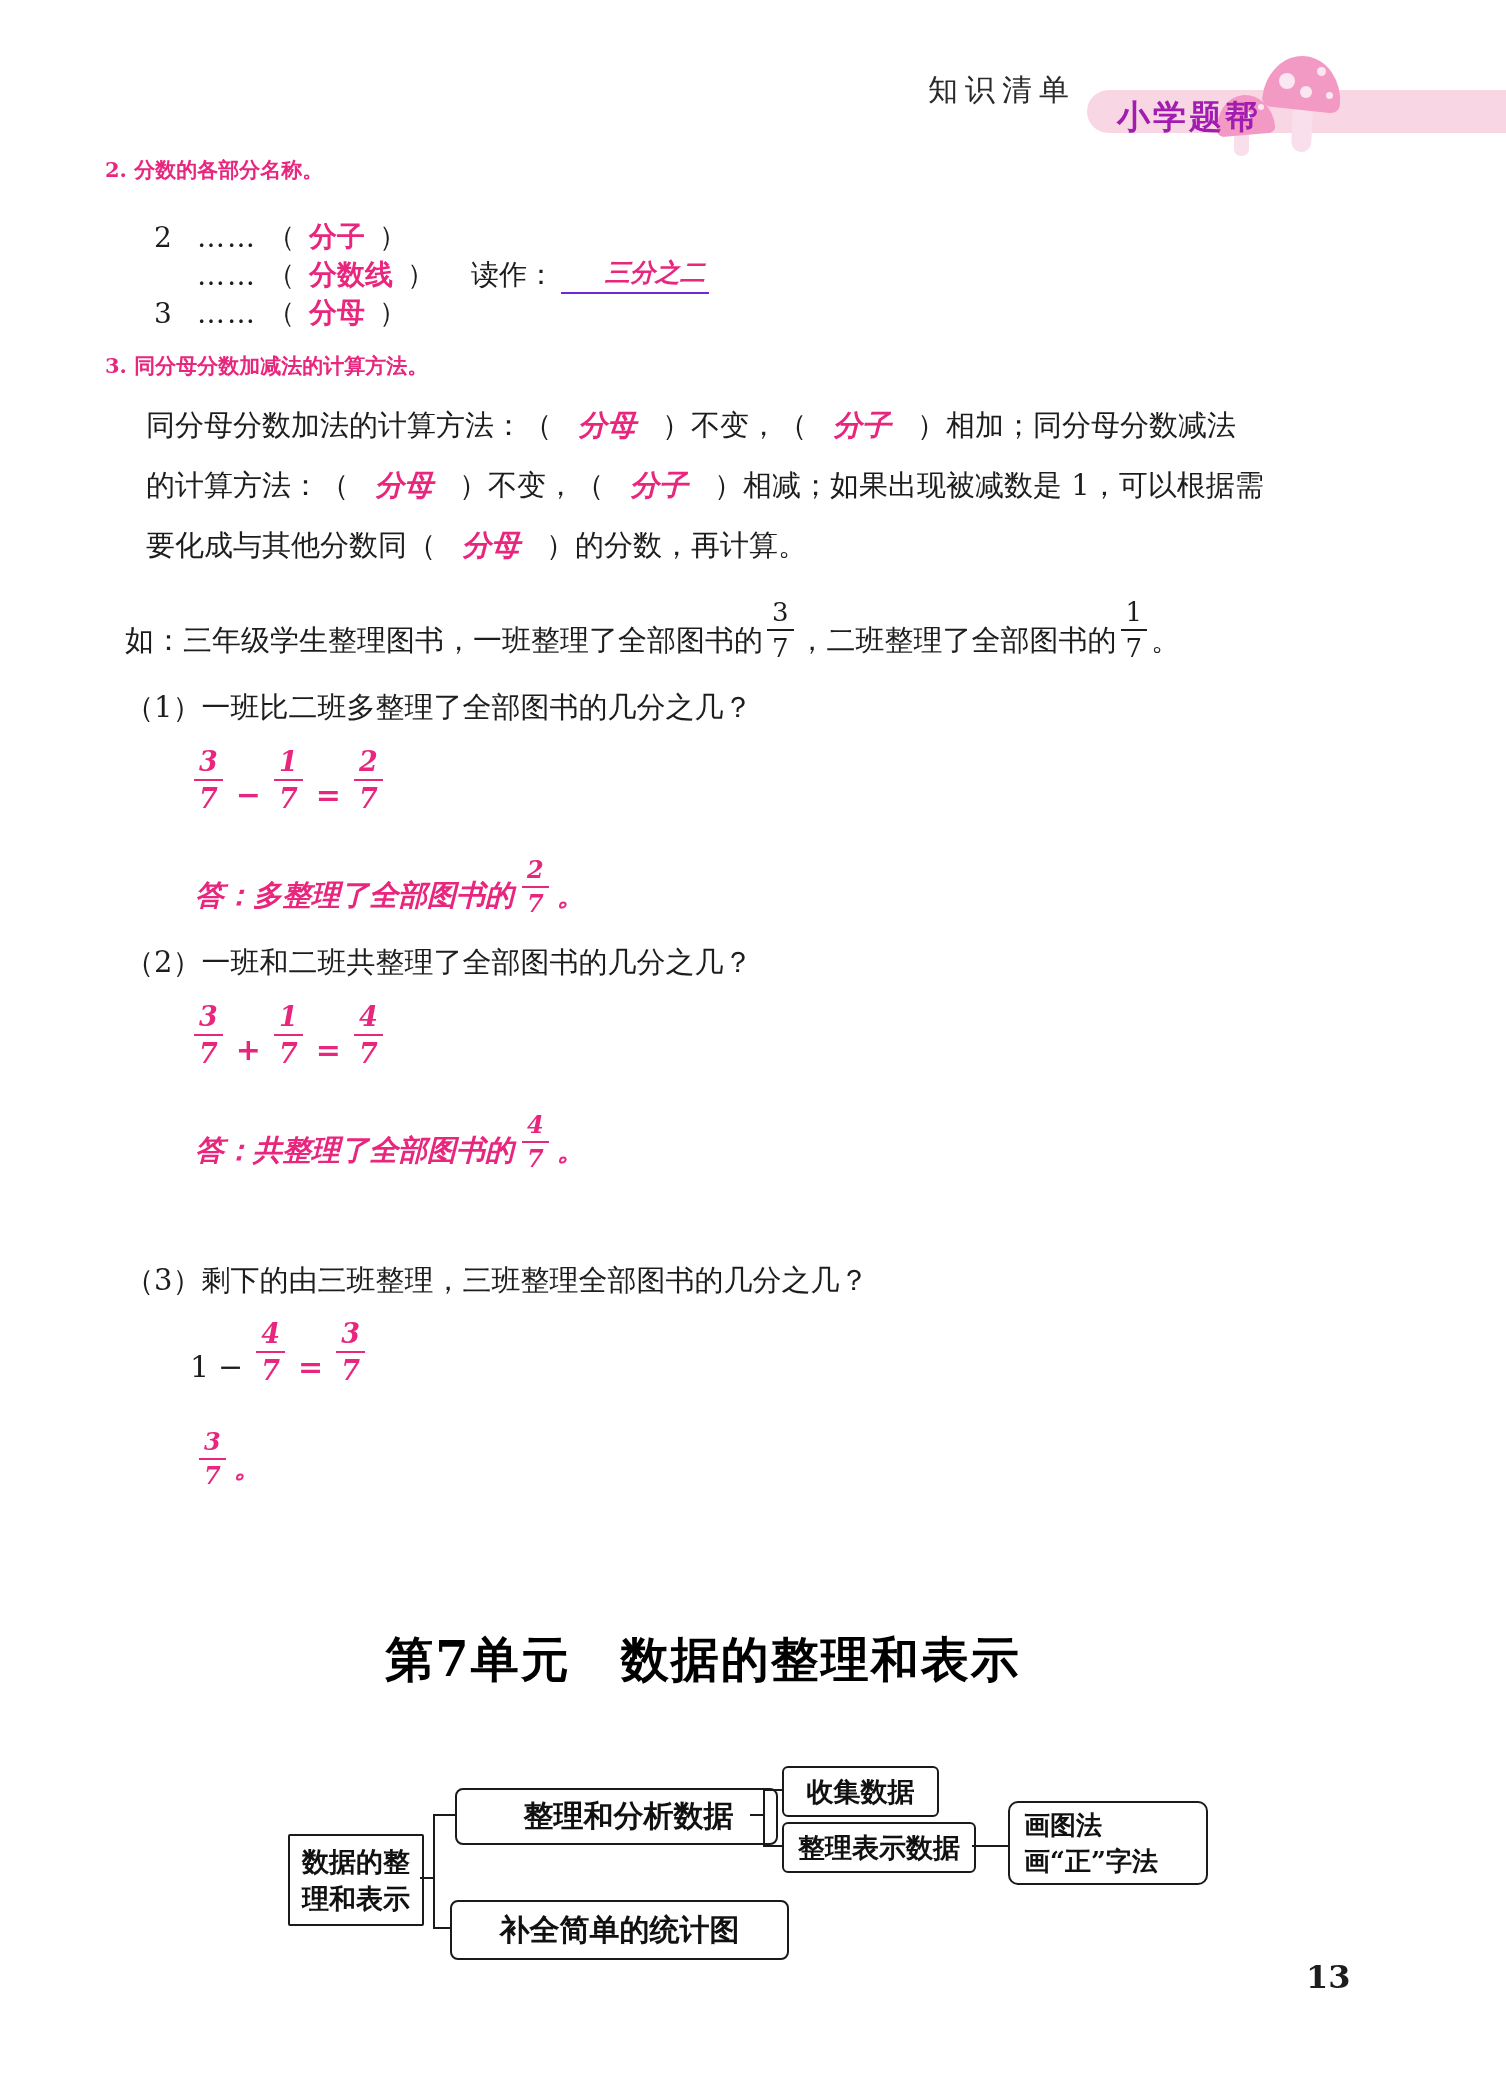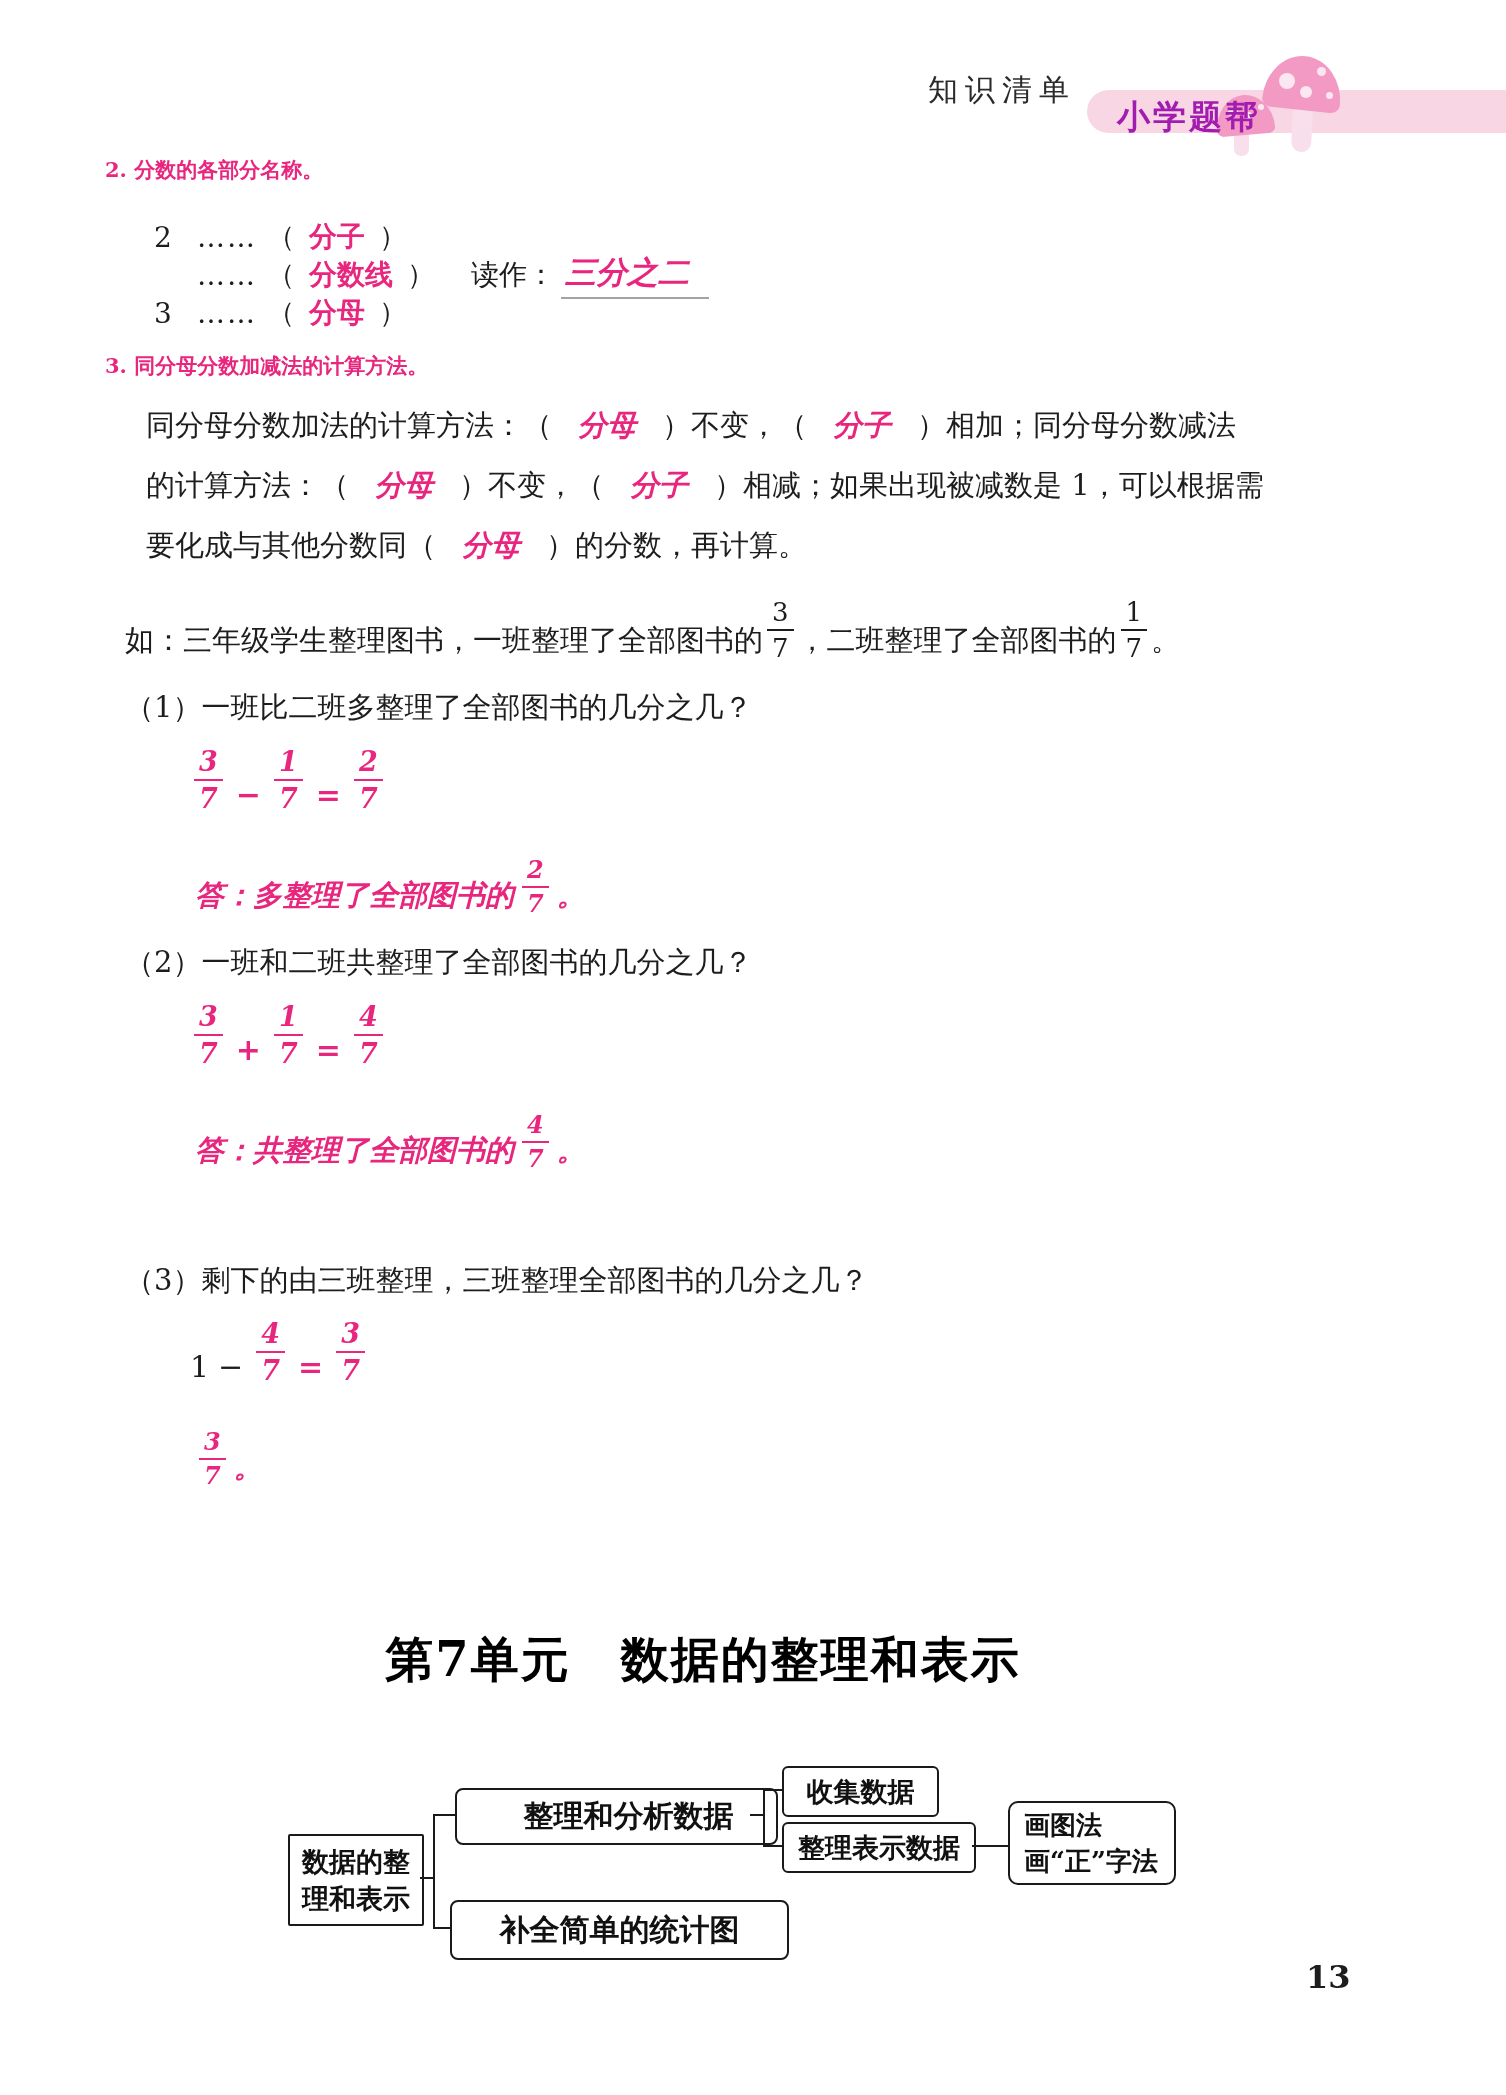--- a/index.html
+++ b/index.html
@@ -24,21 +24,21 @@
   .sec-head { font-size:21px; font-weight:bold; color:#e8267d; }
   .hand { color:#e8267d; font-style:italic; font-weight:bold; }
 
   
   .frow { position:absolute; display:flex; align-items:center; height:38px; font-size:28px; }
   .fcell { width:56px; text-align:center; font-size:28px; color:#1d1d1d; }
   .fline { width:44px; border-top:3px solid #111; margin:0 auto; }
   .dots { margin:0 10px 0 6px; letter-spacing:2px; }
   .plabel { font-weight:bold; padding:0 14px; }
   .readas { margin-left:36px; }
-  .read-blank { display:inline-block; min-width:140px; border-bottom:2px solid #a3a3a3; text-align:left; font-size:31px; padding:0 4px 3px; margin-left:6px; }
+  .read-blank { display:inline-block; min-width:140px; border-bottom:2px solid #6d28d9; text-align:right; font-size:25px; padding:0 4px 3px; margin-left:6px; }
 
   
   .para { left:146px; top:395px; width:1280px; font-size:29px; line-height:60px; }
   .blank { font-weight:bold; font-style:italic; color:#e8267d; padding:0 26px; }
 
   
   .vf { display:inline-flex; flex-direction:column; align-items:center; line-height:1; margin:0 4px; }
   .vf .n { padding:0 5px 4px; }
   .vf .d { border-top:2.5px solid currentColor; padding:4px 5px 0; }
   .vf24 { font-size:24px; }
@@ -240,21 +240,21 @@
     <div class="hline" style="left:750px; top:1814px; width:15px;"></div>
     <div class="vline" style="left:763px; top:1789px; height:58px;"></div>
     <div class="hline" style="left:763px; top:1789px; width:19px;"></div>
     <div class="hline" style="left:763px; top:1845px; width:19px;"></div>
 
     <div class="dbox" style="left:782px; top:1766px; width:153px; height:47px; border-radius:6px; font-size:27px;">收集数据</div>
     <div class="dbox" style="left:782px; top:1822px; width:190px; height:47px; border-radius:6px; font-size:27px;">整理表示数据</div>
 
     <div class="hline" style="left:972px; top:1845px; width:36px;"></div>
 
-    <div class="dbox" style="left:1008px; top:1801px; width:168px; height:84px; border-radius:10px; font-size:26px; line-height:36px; align-items:flex-start; padding-left:14px; box-sizing:border-box;">
+    <div class="dbox" style="left:1008px; top:1801px; width:200px; height:84px; border-radius:10px; font-size:26px; line-height:36px; align-items:flex-start; padding-left:14px; box-sizing:border-box;">
       <span>画图法</span>
       <span>画“正”字法</span>
     </div>
   </div>
 
   <div class="abs pageno">13</div>
 
 </div>
 
 </body></html>

